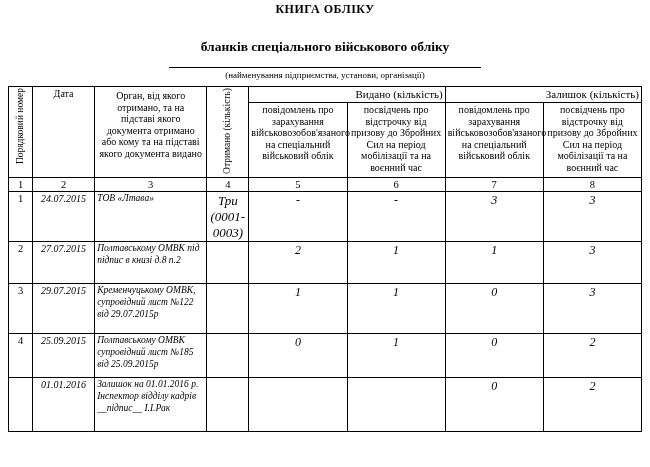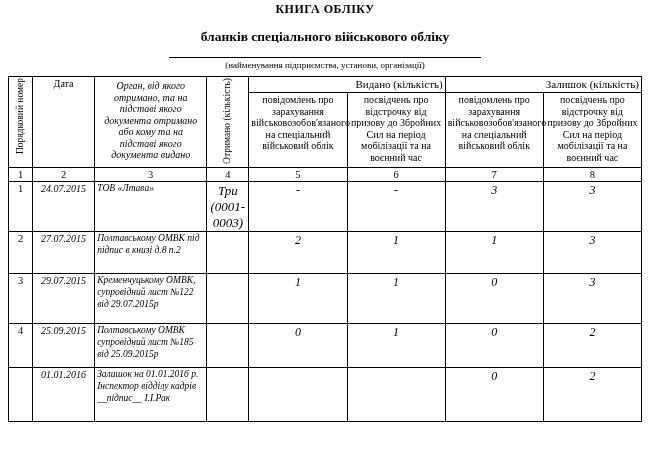--- a/index.html
+++ b/index.html
@@ -26,21 +26,21 @@
     text-align: center;
     font-size: 12px;
     font-weight: bold;
     letter-spacing: 0.5px;
     margin-top: 2px;
   }
   .doc-subtitle {
     text-align: center;
     font-size: 13.5px;
     font-weight: bold;
-    margin-top: 12px;
+    margin-top: 22px;
   }
   .org-line-wrap {
     text-align: center;
     margin-top: 12px;
   }
   .org-rule {
     display: block;
     width: 312px;
     margin: 0 auto;
     border-bottom: 1px solid #000;
@@ -165,21 +165,21 @@
       <col class="w-recv">
       <col class="w-col">
       <col class="w-col">
       <col class="w-col">
       <col class="w-col">
     </colgroup>
     <thead>
       <tr>
         <td rowspan="2" class="vert"><span>Порядковий номер</span></td>
         <td rowspan="2" class="h-center">Дата</td>
-        <td rowspan="2" class="h-center" style="text-align:center;padding:3px 4px;font-style:italic;">Орган, від якого отримано, та на підставі якого документа отримано або кому та на підставі якого документа видано</td>
+        <td rowspan="2" class="h-center" style="text-align:center;padding:3px 4px;">Орган, від якого отримано, та на підставі якого документа отримано або кому та на підставі якого документа видано</td>
         <td rowspan="2" class="vert"><span>Отримано (кількість)</span></td>
         <td colspan="2" class="grp-head" style="height:16px;">Видано (кількість)</td>
         <td colspan="2" class="grp-head" style="height:16px;">Залишок (кількість)</td>
       </tr>
       <tr>
         <td class="h-center">повідомлень про зарахування військовозобов'язаного на спеціальний військовий облік</td>
         <td class="h-center">посвідчень про відстрочку від призову до Збройних Сил на період мобілізації та на воєнний час</td>
         <td class="h-center">повідомлень про зарахування військовозобов'язаного на спеціальний військовий облік</td>
         <td class="h-center">посвідчень про відстрочку від призову до Збройних Сил на період мобілізації та на воєнний час</td>
       </tr>

